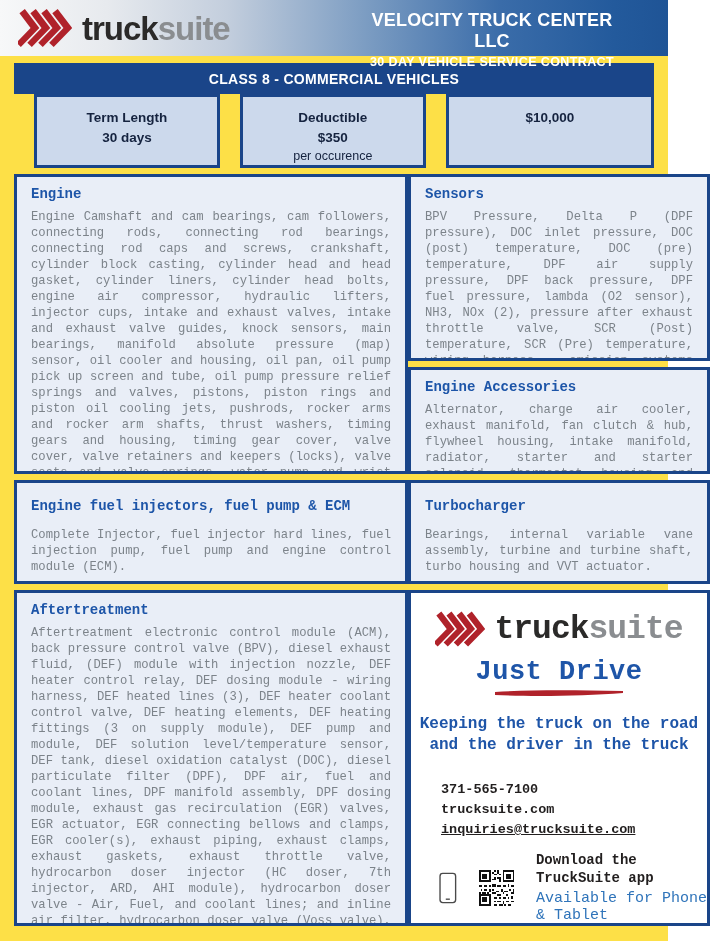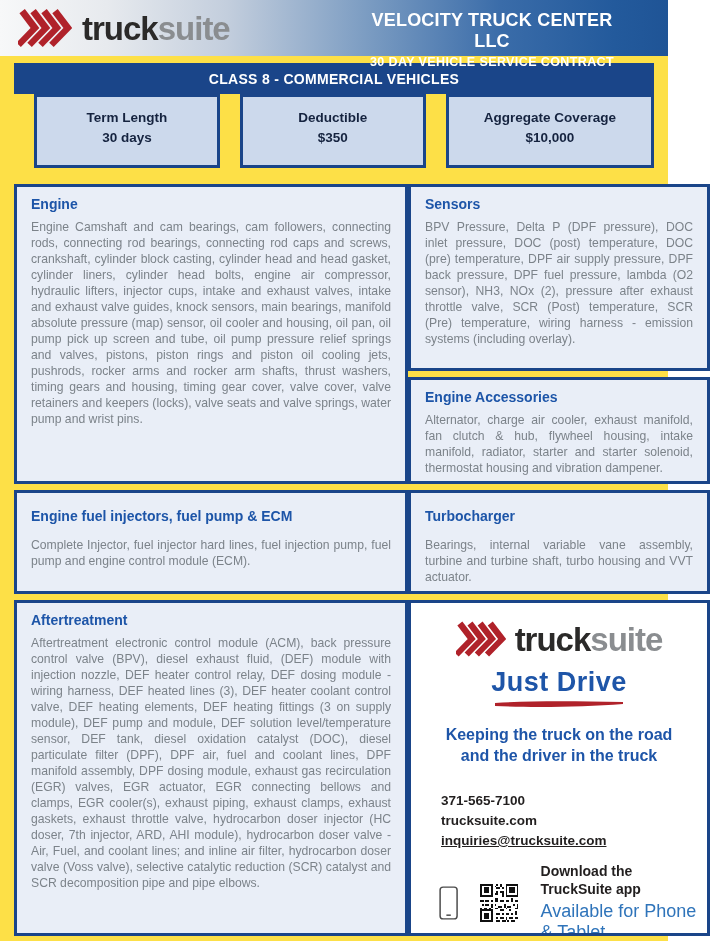--- a/index.html
+++ b/index.html
@@ -26,21 +26,21 @@
     font-size:14px; font-weight:bold; letter-spacing:.3px;text-align:center;
   }
   .summary-row { display:grid; grid-template-columns:1fr 1fr 1.12fr; gap:20px;padding-left:20px; }
   .summary-box {
     height:74px; border:3px solid #1a4589; background:#ccd9ec; text-align:center; padding-top:11px;
     color:#15233f; line-height:1.45;
   }
   .s-label, .s-value { font-size:13.5px; font-weight:bold; }
   .s-note { font-size:12.5px; font-weight:normal; }
 
-  .cols { display:grid; grid-template-columns:394px 302px; margin-top:16px; }
+  .cols { display:grid; grid-template-columns:394px 302px; margin-top:6px;font-family:Liberation Mono, monospace; }
   .col { display:flex; flex-direction:column; gap:6px; }
   .box {
     border:3px solid #1a4589; background:#e9eef7; padding:7px 14px 8px 14px; overflow:hidden;
   }
   .box h2 { color:#1d55a8; font-size:14px; font-weight:bold; line-height:17px; margin:2px 0 6px 0; }
   .box p { color:#7c838a; font-size:12.2px; line-height:16px; text-align:justify; }
   .h300 { height:300px; } .h104 { height:104px; } .h336 { height:336px; }
   .h187 { height:187px; } .h107 { height:107px; }
   .pad-more h2 { margin-top:8px; margin-bottom:12px; }
 
@@ -48,21 +48,21 @@
   .promo { background:#ffffff; padding:0; }
   .promo-logo { display:flex; align-items:center; justify-content:center; gap:9px; margin-top:18px; }
   .promo-brand { font-size:33px; font-weight:bold; letter-spacing:-1px; line-height:1; }
   .slogan { text-align:center; color:#1e55a8; font-size:27px; font-weight:bold; margin-top:10px; letter-spacing:.5px; }
   .brush { display:block; margin:2px auto 0 auto; }
   .tagline { text-align:center; color:#1e55a8; font-size:16px; font-weight:bold; line-height:1.3; margin-top:16px; }
   .contact { margin:24px 0 0 30px; color:#221f1f; font-size:13.5px; font-weight:bold; line-height:1.5; }
   .contact a { color:#221f1f; text-decoration:underline; }
   .app-row { display:flex; align-items:center; gap:22px; margin:12px 0 0 28px;justify-content:center; }
   .app-text .app-l { color:#221f1f; font-size:14px; font-weight:bold; line-height:1.25; }
-  .app-text .app-n { color:#2f74ba; font-size:18px; margin-top:3px; }
+  .app-text .app-n { color:#2f74ba; font-size:15px; margin-top:3px; }
 </style>
 </head>
 <body>
 
 <div class="page">
 
   <header class="hdr">
     <div class="brand">
       <svg width="54" height="38" viewBox="0 0 74 52">
         <g transform="skewX(-6)" fill="none" stroke="#b0222a" stroke-width="9">
@@ -86,23 +86,23 @@
 
     <div class="summary-row">
       <div class="summary-box">
         <div class="s-label">Term Length</div>
         <div class="s-value">30 days</div>
         <div class="s-note"></div>
       </div>
       <div class="summary-box">
         <div class="s-label">Deductible</div>
         <div class="s-value">$350</div>
+        <div class="s-note">per occurence</div>
       </div>
       <div class="summary-box">
-        <div class="s-label">Aggregate Coverage</div>
         <div class="s-value">$10,000</div>
         <div class="s-note"></div>
       </div>
     </div>
 
     <div class="cols">
 
       <div class="col">
         <section class="box h300">
           <h2>Engine</h2>

